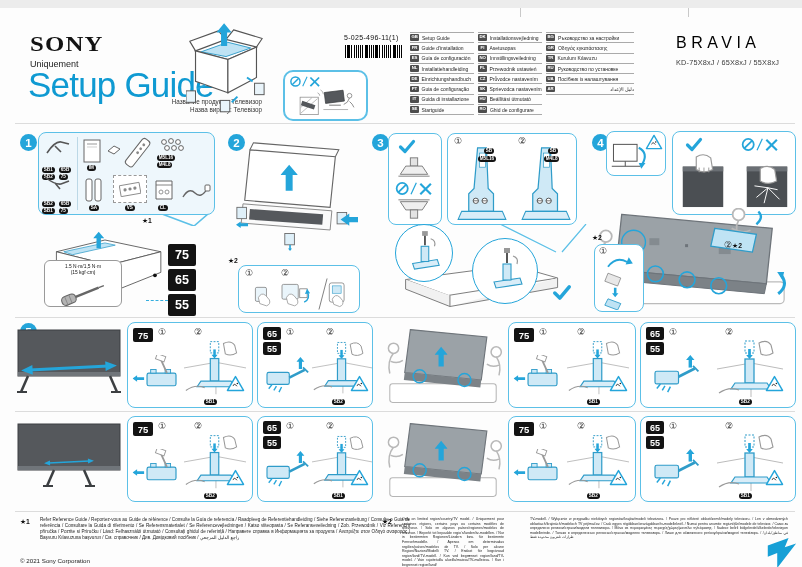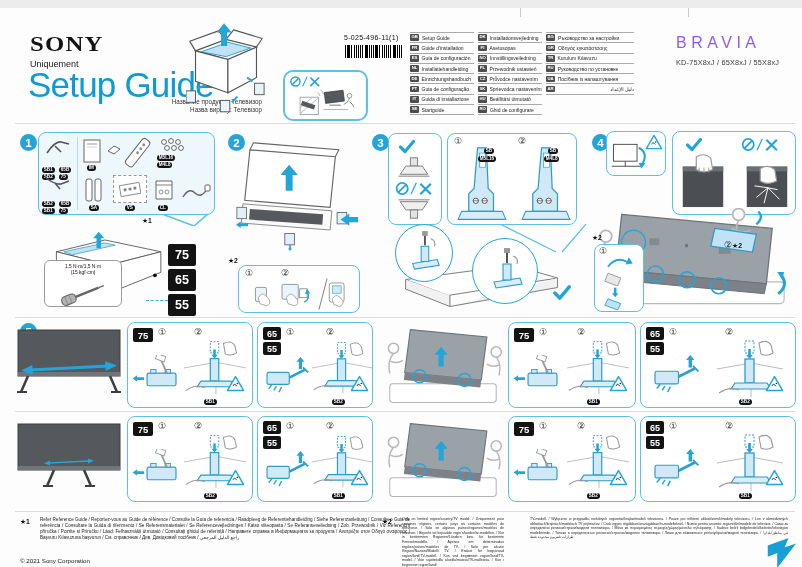--- a/index.html
+++ b/index.html
@@ -7,21 +7,21 @@
 .page{position:relative;width:802px;height:567px;background:#fdfdfd;font-family:"Liberation Sans","DejaVu Sans",sans-serif;color:#1a1a1a;overflow:hidden;margin:8px auto}
 .p{position:absolute}
 .hline{position:absolute;height:1px;background:#dcdcdc}
 .cmark{position:absolute;width:1px;height:9px;background:#c9c9c9}
 .sony{font-family:"Liberation Serif","DejaVu Serif",serif;font-weight:bold;font-size:21px;letter-spacing:1px;transform:scaleX(1.18);transform-origin:left;display:inline-block;color:#131313}
 .tvlabel{font-size:9px;color:#222}
 .title{font-size:35px;color:#0f9ad2;letter-spacing:-0.8px;white-space:nowrap}
 .subname{font-size:6.3px;color:#333;text-align:right;line-height:7.6px}
 .docnum{font-size:7px;color:#111;letter-spacing:.3px}
 .barcode{width:58px;height:13px;background:repeating-linear-gradient(90deg,#000 0 1px,#fff 1px 2px,#000 2px 2.6px,#fff 2.6px 3.4px,#000 3.4px 4.8px,#fff 4.8px 5.6px)}
-.bravia{font-size:16px;letter-spacing:4.5px;color:#8b5cf6;font-weight:500}
+.bravia{font-size:16px;letter-spacing:4.5px;color:#000000;font-weight:500}
 .models{font-size:7.3px;color:#3c3c3c;letter-spacing:.2px}
 .lang-col{position:absolute;display:flex;flex-direction:column;border-top:.5px solid #aaa}
 .lrow{display:flex;align-items:center;gap:2.5px;height:10.3px;border-bottom:.5px solid #aaa}
 .lcode{background:#4d4d4d;color:#fff;font-size:4.3px;font-weight:bold;padding:1px 1.5px;border-radius:1px;min-width:9px;text-align:center;line-height:4.6px}
 .llabel{font-size:5px;color:#1f1f1f;white-space:nowrap}
 .llabel.rtl{margin-left:auto;direction:rtl}
 .stepb{position:absolute;width:17px;height:17px;border-radius:50%;background:#24a5da;color:#fff;font-weight:bold;font-size:11.5px;display:flex;align-items:center;justify-content:center}
 .panel{position:absolute;border:1.6px solid #5cc0e7;border-radius:8px;background:#fff}
 .panel.fill{background:#eef7fc}
 .pill{display:inline-block;background:#131313;color:#fff;font-size:4.6px;font-weight:bold;line-height:6px;padding:0 1.8px;border-radius:3px;white-space:nowrap}

